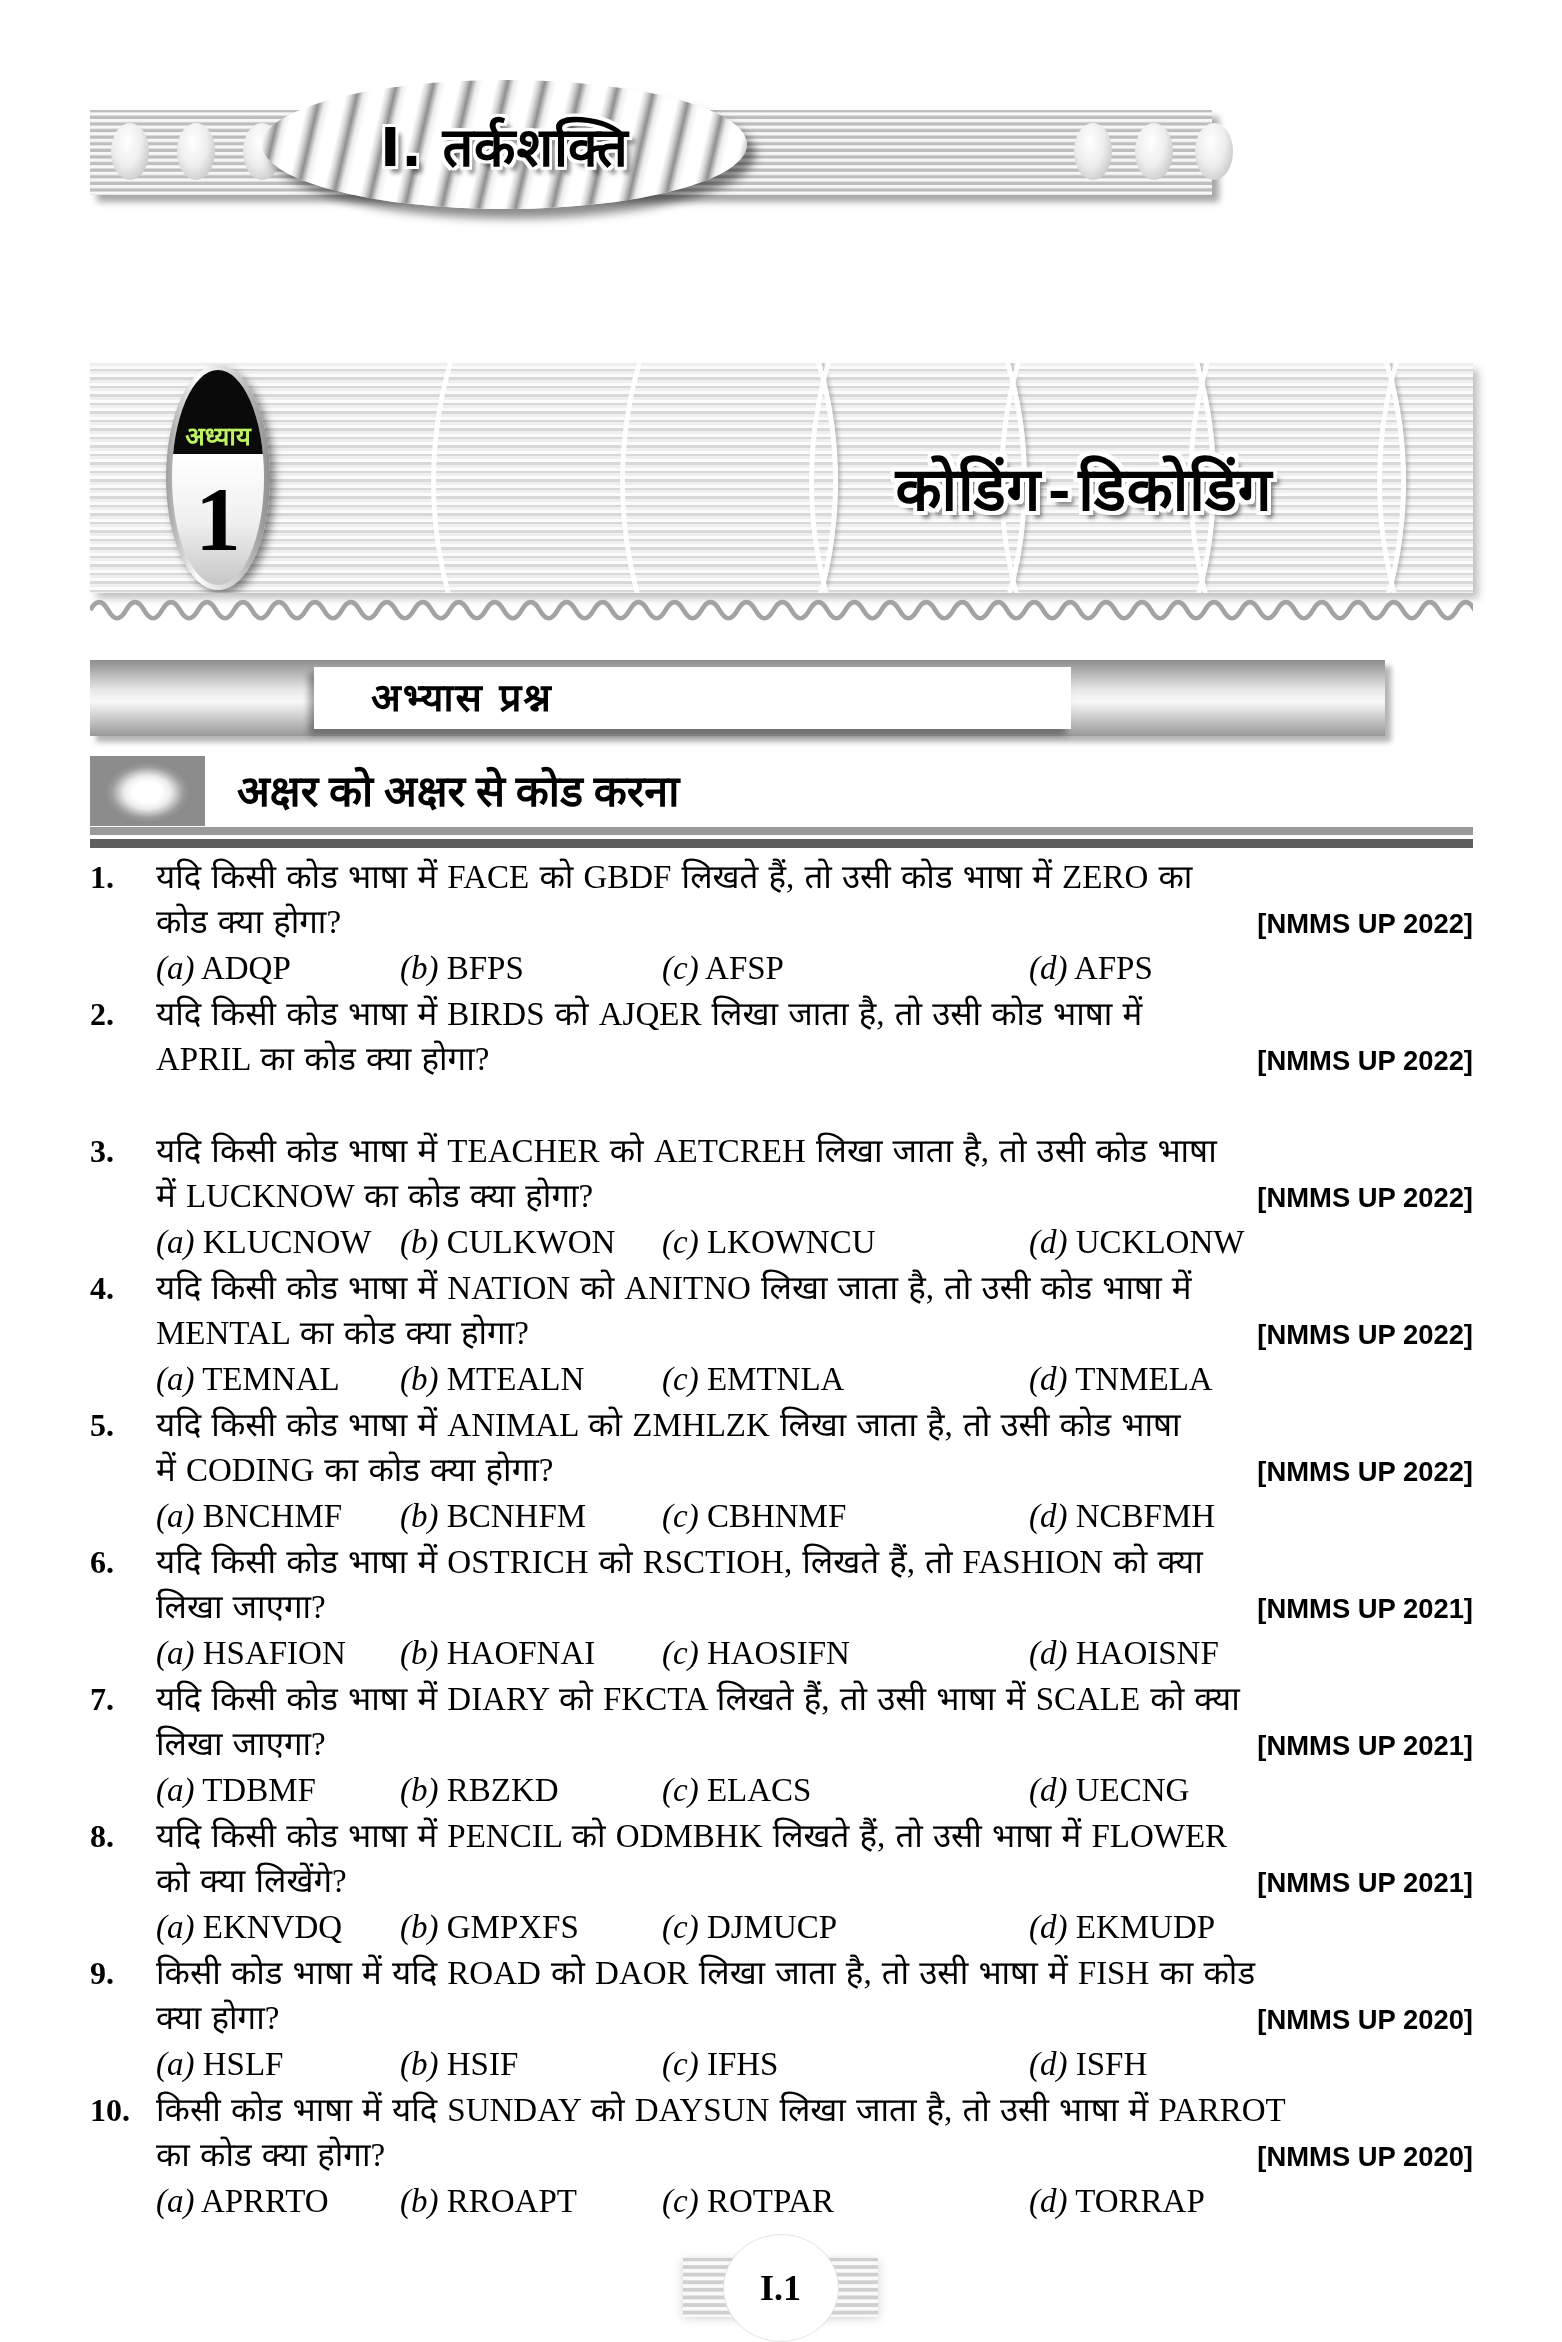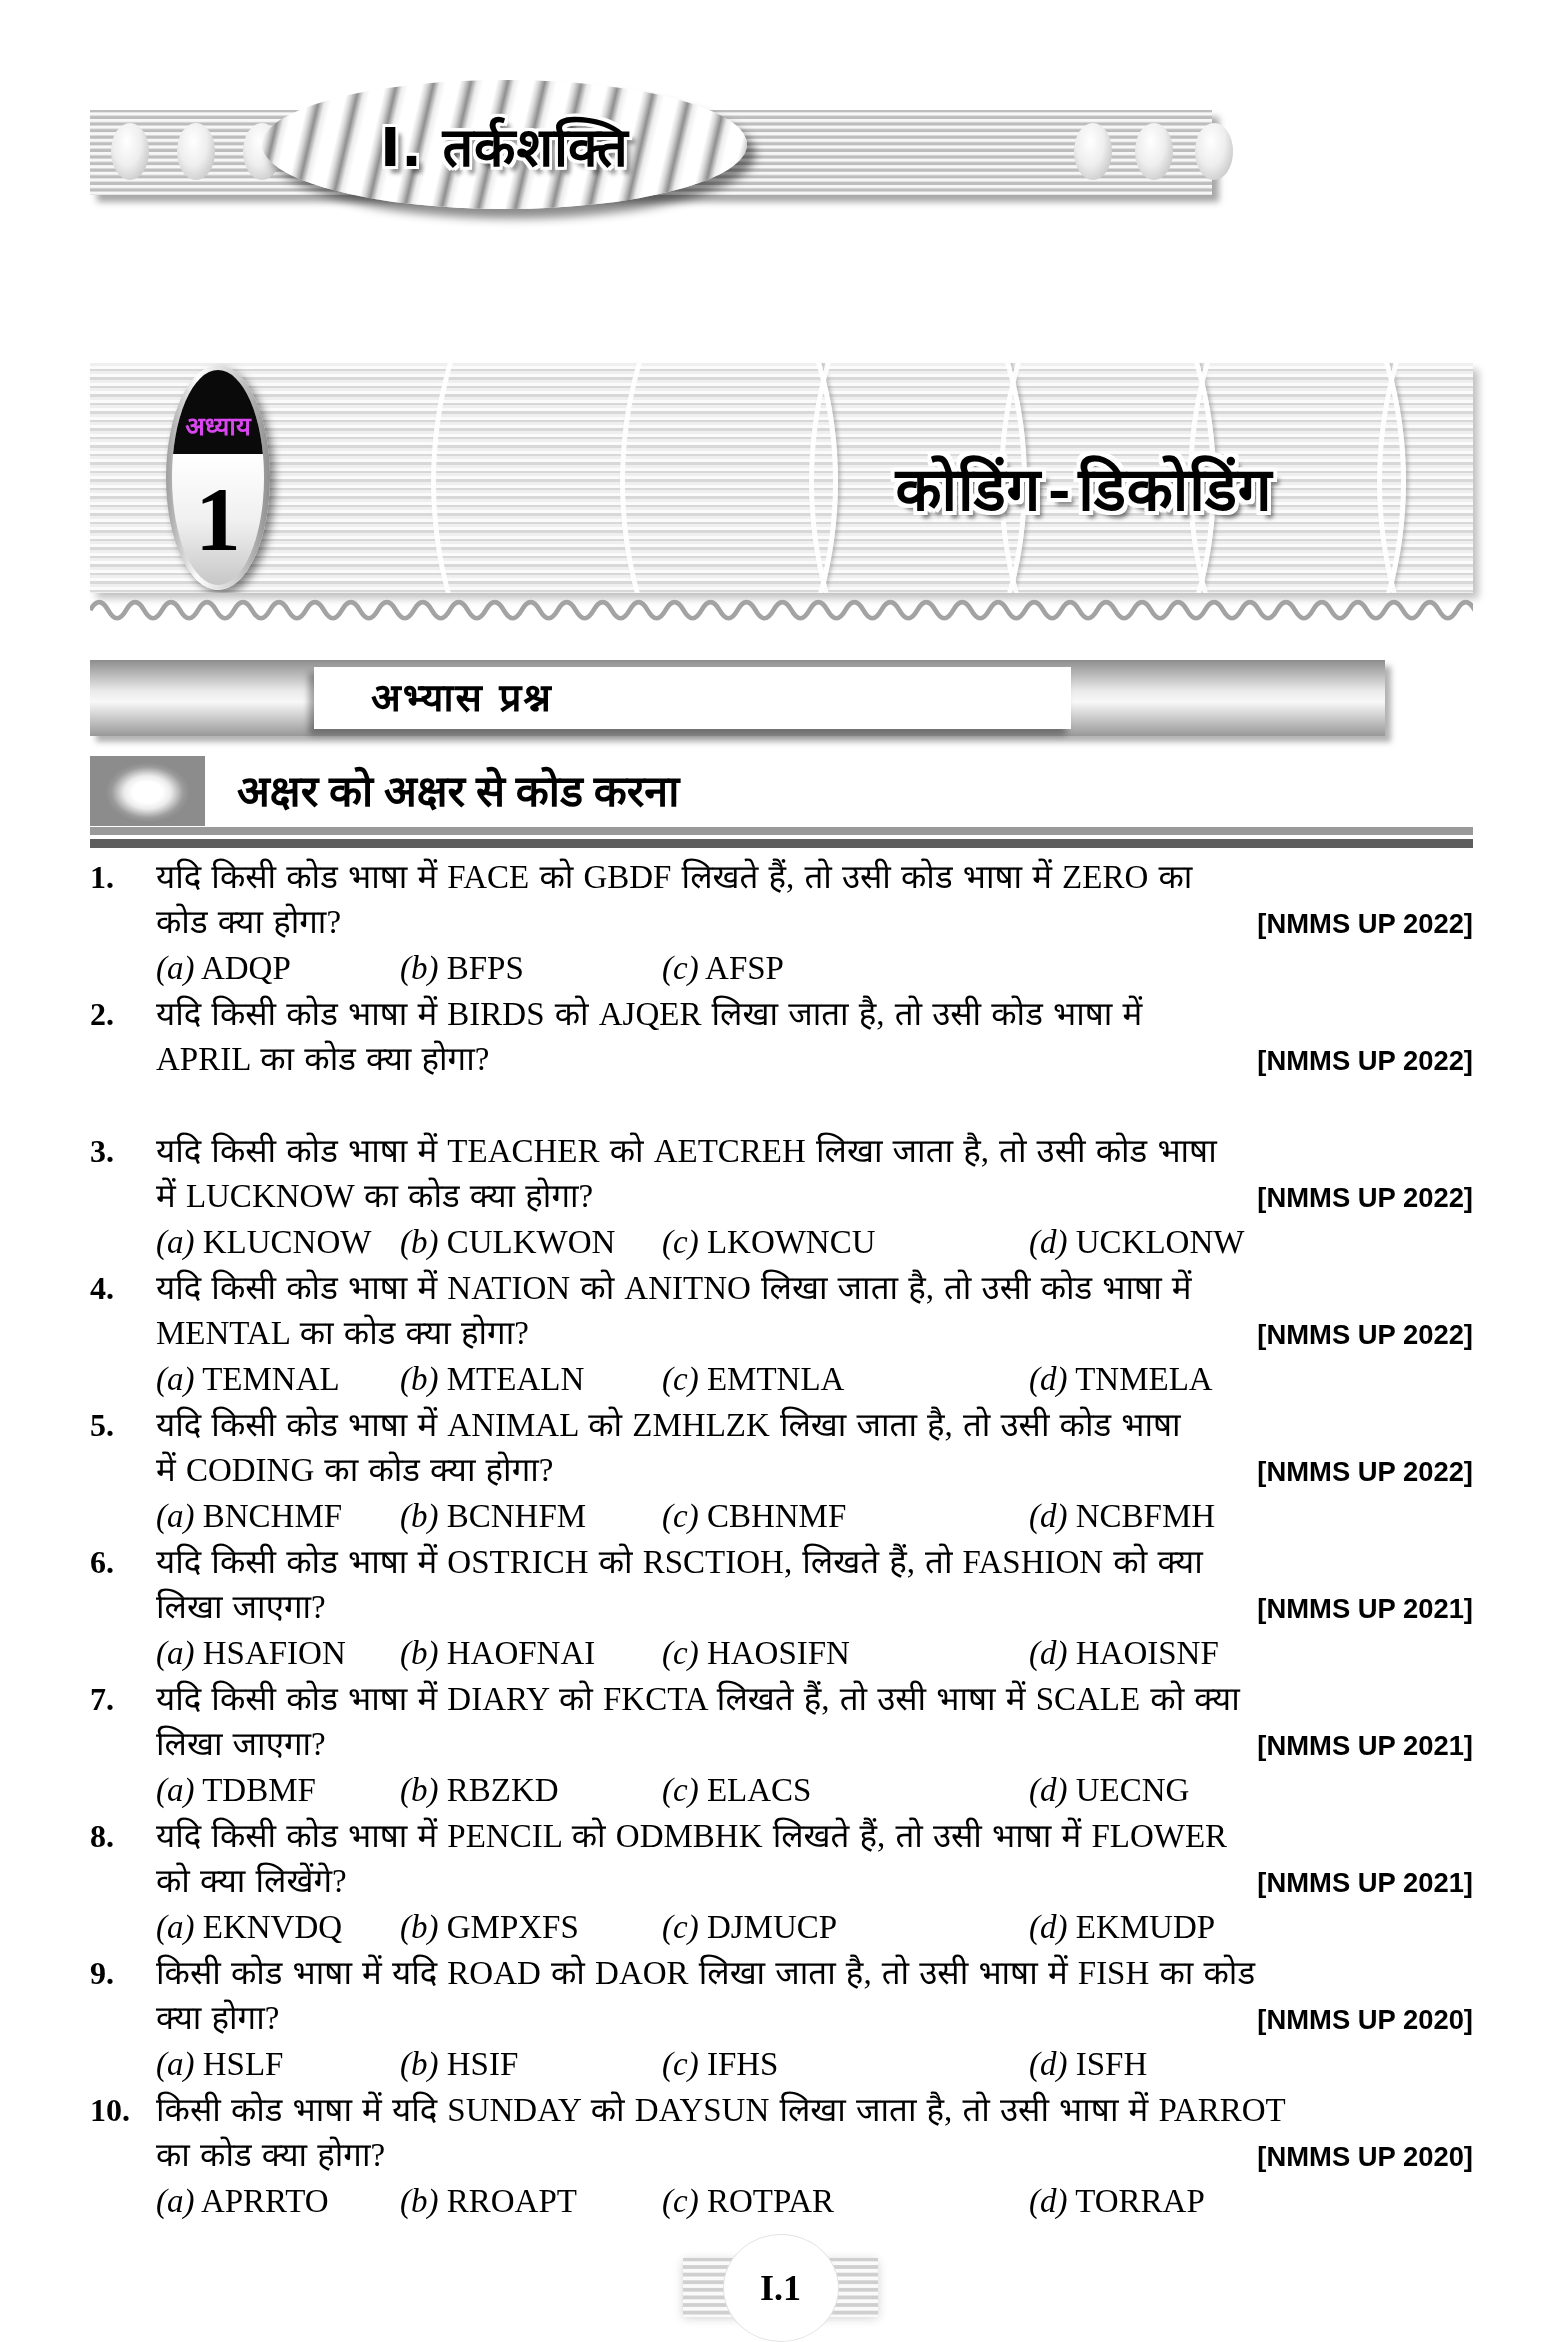--- a/index.html
+++ b/index.html
@@ -54,22 +54,22 @@
   }
   .badge-inner{
     position:absolute;left:5.7px;top:4.7px;right:5.7px;bottom:4.7px;border-radius:50%;
     overflow:hidden;background:linear-gradient(180deg,#ffffff 40%,#f0f0f0 70%,#c7c7c7 100%);
   }
   .badge-top{
     position:absolute;left:0;right:0;top:0;height:39%;background:#0a0a0a;
     display:flex;align-items:flex-end;justify-content:center;
   }
   .badge-label{
-    color:#d946ef;font-family:"DejaVu Sans","Liberation Sans",sans-serif;
-    font-size:25.6px;font-weight:700;padding-bottom:11px;margin-top:13px;
+    color:#bef264;font-family:"DejaVu Sans","Liberation Sans",sans-serif;
+    font-size:25.6px;font-weight:700;padding-bottom:1px;margin-top:13px;
   }
   .badge-num{
     position:absolute;left:0;right:0;top:39%;bottom:0;
     display:flex;align-items:center;justify-content:center;
     font-size:91px;font-weight:700;font-family:"Liberation Serif",serif;
   }
   .chap-title{
     position:absolute;left:729px;top:83px;width:530px;text-align:center;
     font-family:Liberation Mono, monospace;
     font-size:60px;font-weight:700;letter-spacing:0.9px;
@@ -190,20 +190,21 @@
       <span class="qtext qt1">यदि किसी कोड भाषा में FACE को GBDF लिखते हैं, तो उसी कोड भाषा में ZERO का</span>
     </div>
     <div class="l2">
       <span class="qtext qt2">कोड क्या होगा?</span>
       <span class="qtag">[NMMS UP 2022]</span>
     </div>
     <div class="opts">
       <span class="opt o0"><i class="olabel">(a)</i> <span class="otext">ADQP</span></span>
       <span class="opt o1"><i class="olabel">(b)</i> <span class="otext">BFPS</span></span>
       <span class="opt o2"><i class="olabel">(c)</i> <span class="otext">AFSP</span></span>
+      <span class="opt o3"><i class="olabel">(d)</i> <span class="otext">AFPS</span></span>
     </div>
   </div>
 
   <div class="q">
     <div class="l1">
       <span class="qnum">2.</span>
       <span class="qtext qt1">यदि किसी कोड भाषा में BIRDS को AJQER लिखा जाता है, तो उसी कोड भाषा में</span>
     </div>
     <div class="l2">
       <span class="qtext qt2">APRIL का कोड क्या होगा?</span>

